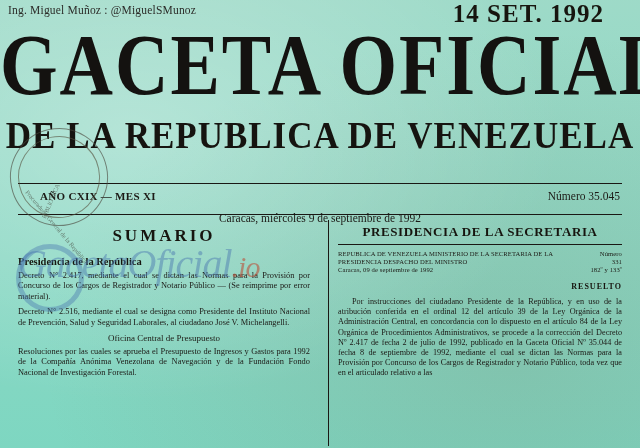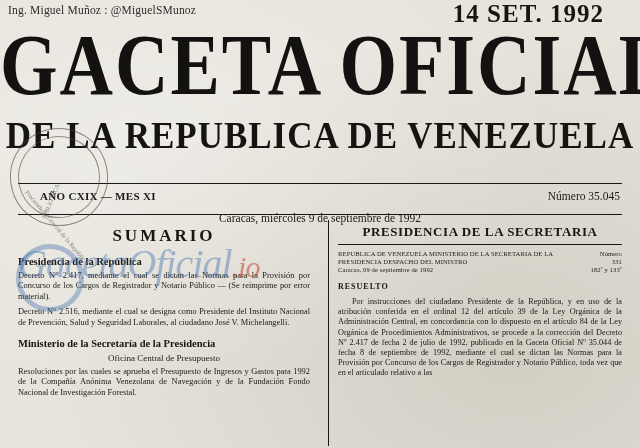--- a/index.html
+++ b/index.html
@@ -10,21 +10,21 @@
     width: 640px;
     height: 448px;
     background: #c9c4b4;
     font-family: "Liberation Serif", serif;
     overflow: hidden;
   }
   .page {
     position: relative;
     width: 640px;
     height: 448px;
-    background: #ffffff;
+    background: #5eead4;
     overflow: hidden;
   }
   
   .page:before {
     content: "";
     position: absolute;
     left: 0; top: 0; right: 0; bottom: 0;
     background:
       radial-gradient(ellipse at 20% 30%, rgba(255,255,255,0.30), rgba(255,255,255,0) 60%),
       radial-gradient(ellipse at 80% 80%, rgba(120,105,80,0.18), rgba(255,255,255,0) 65%),
@@ -215,21 +215,21 @@
     line-height: 8px;
     color: #1d1b16;
     letter-spacing: 0.1px;
   }
   .letterhead .lh-row {
     display: flex;
     justify-content: space-between;
   }
   .letterhead .lh-num { text-align: right; }
   .resuelto {
-    text-align: left;
+    text-align: right;
     font-size: 8px;
     font-weight: bold;
     letter-spacing: 1px;
     margin: 8px 0 6px 0;
     color: #17150f;
   }
   .right-para {
     font-size: 8.2px;
     line-height: 10.2px;
     text-align: justify;
@@ -326,21 +326,20 @@
       <div class="right">Número 35.045</div>
     </div>
 
     <div class="columns">
 
       <div class="col-left">
         <div class="sumario-head">SUMARIO</div>
         <div class="sec-head">Presidencia de la República</div>
         <div class="para">Decreto N° 2.417, mediante el cual se dictan las Normas para la Provisión por Concurso de los Cargos de Registrador y Notario Público — (Se reimprime por error material).</div>
         <div class="para">Decreto N° 2.516, mediante el cual se designa como Presidente del Instituto Nacional de Prevención, Salud y Seguridad Laborales, al ciudadano José V. Michelangelli.</div>
-        <div class="sec-head">Ministerio de la Secretaría de la Presidencia</div>
         <div class="sec-sub">Oficina Central de Presupuesto</div>
         <div class="para">Resoluciones por las cuales se aprueba el Presupuesto de Ingresos y Gastos para 1992 de la Compañía Anónima Venezolana de Navegación y de la Fundación Fondo Nacional de Investigación Forestal.</div>
       </div>
 
       <div class="vdivider"></div>
 
       <div class="col-right">
         <div class="right-head">PRESIDENCIA DE LA SECRETARIA</div>
         <div class="right-rule"></div>
         <div class="letterhead">

